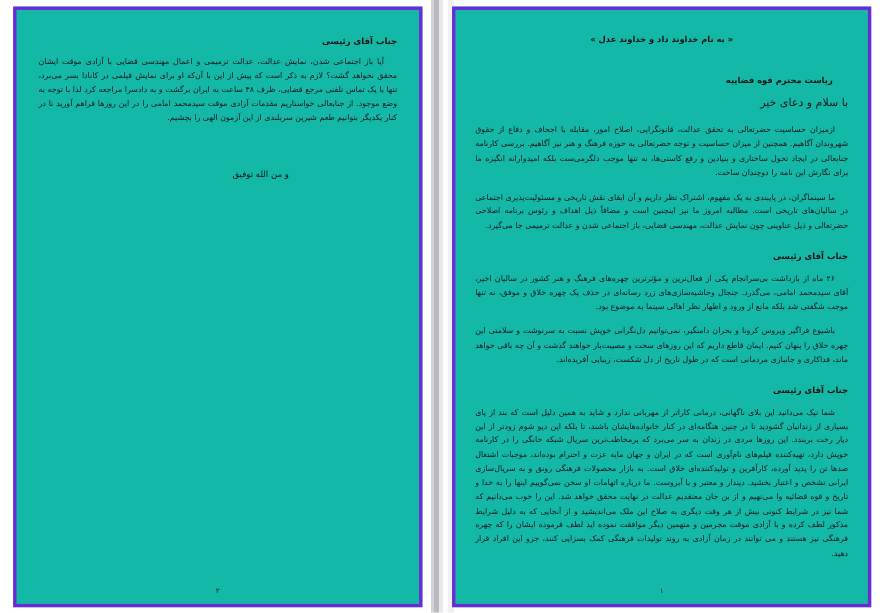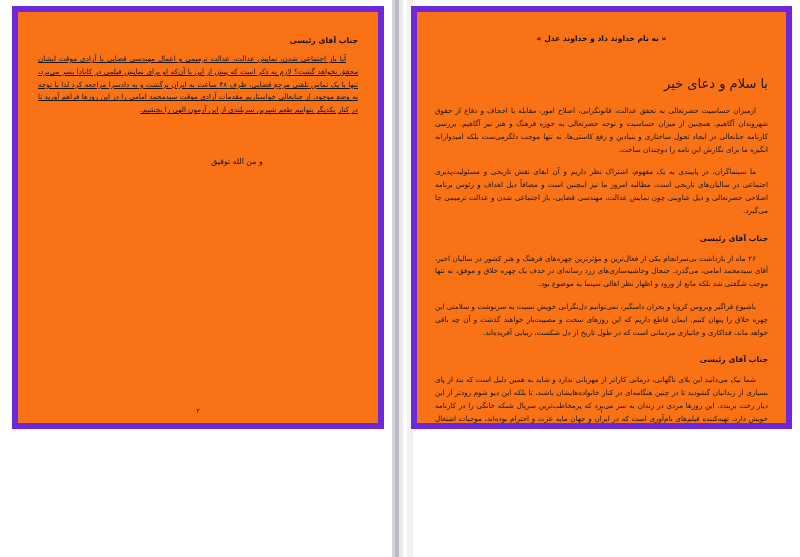--- a/index.html
+++ b/index.html
@@ -53,24 +53,24 @@
         #d3d3d7 2px, #d3d3d7 5px,
         #b9b9bf 5px, #b9b9bf 9px,
         #e9e9ec 9px, #e9e9ec 13px,
         #ffffff 13px);
   }
 
   
   .paper {
     position: relative;
     box-sizing: border-box;
-    background: #f97316;
-    border: 6px solid #6d28d9;
+    background: #14b8a6;
+    border: 3px solid #6d28d9;
     width: 100%;
-    height: 423px;
+    height: 546px;
     overflow: hidden;
   }
 
   .paper .inner {
     box-sizing: border-box;
     width: 100%;
     height: 100%;
     padding: 16px 18px 10px 18px;
     position: relative;
   }
@@ -98,24 +98,24 @@
     font-size: 7.6px;
     font-weight: 700;
     line-height: 1.75;
     color: #101014;
     margin: 26px 14px 0 0;
     direction: rtl;
   }
 
   .salutation {
     text-align: right;
-    font-size: 13px;
+    font-size: 10px;
     line-height: 1.7;
     color: #15151a;
-    margin: 30px 0 0 0;
+    margin: 6px 0 0 0;
     direction: rtl;
   }
 
   p.body-par {
     font-size: 7.2px;
     line-height: 1.78;
     margin: 10px 0 0 0;
     text-align: justify;
     text-justify: inter-word;
     text-indent: 12px;
@@ -147,35 +147,36 @@
     bottom: 8px;
     left: 0;
     right: 0;
     text-align: center;
     font-size: 6.6px;
     color: #202026;
     direction: rtl;
   }
 
   .right .inner { padding: 14px 20px 10px 20px; }
-  .right p.body-par { margin-top: 8px; text-decoration: underline; }
+  .right p.body-par { margin-top: 8px; }
   .right h2.section-head { margin-top: 10px; }
 </style>
 </head>
 <body>
 
 <div id="viewer">
 
   <div class="page-shell left">
     <div class="paper">
       <div class="inner doc-text">
 
         <div class="basmala">« به نام خداوند داد و خداوند عدل »</div>
 
         <div class="addressee">
+          <div>ریاست محترم قوه قضاییه</div>
         </div>
 
         <div class="salutation">با سلام و دعای خیر</div>
 
         <p class="body-par">ازمیزان حساسیت حضرتعالی به تحقق عدالت، قانونگرایی، اصلاح امور، مقابله با اجحاف و دفاع از حقوق شهروندان آگاهیم. همچنین از میزان حساسیت و توجه حضرتعالی به حوزه فرهنگ و هنر نیز آگاهیم. بررسی کارنامه جنابعالی در ایجاد تحول ساختاری و بنیادین و رفع کاستی‌ها، نه تنها موجب دلگرمی‌ست بلکه امیدوارانه انگیزه ما برای نگارش این نامه را دوچندان ساخت.</p>
 
         <p class="body-par">ما سینماگران، در پایبندی به یک مفهوم، اشتراک نظر داریم و آن ابقای نقش تاریخی و مسئولیت‌پذیری اجتماعی در سالیان‌های تاریخی است. مطالبه امروز ما نیز اینچنین است و مضافاً ذیل اهداف و رئوس برنامه اصلاحی حضرتعالی و ذیل عناوینی چون نمایش عدالت، مهندسی قضایی، باز اجتماعی شدن و عدالت ترمیمی جا می‌گیرد.</p>
 
         <h2 class="section-head">جناب آقای رئیسی</h2>
 

